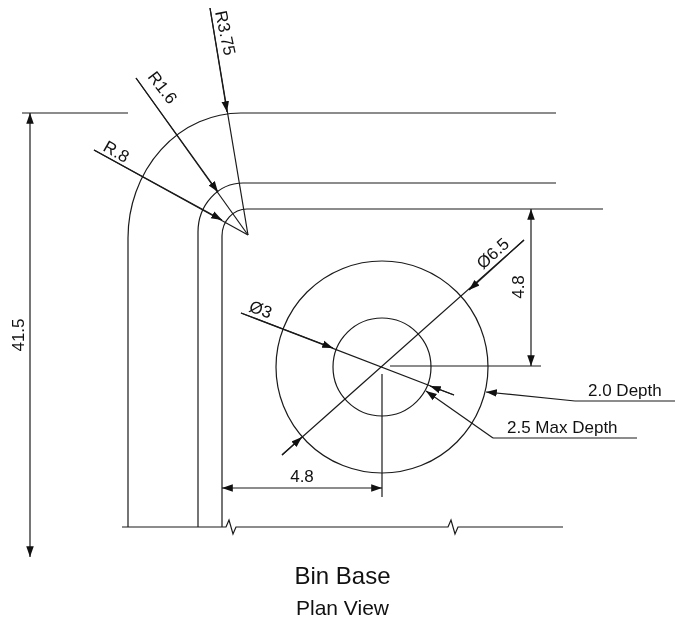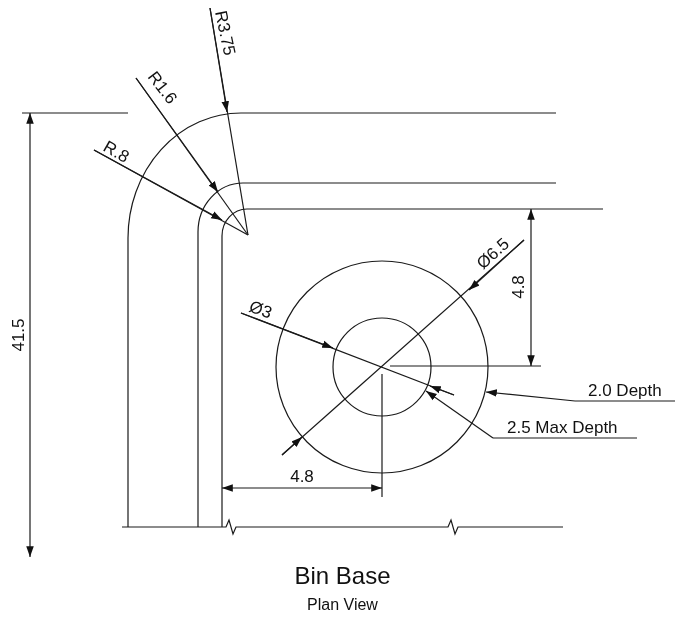--- a/index.html
+++ b/index.html
@@ -2,21 +2,21 @@
 <html><head>
   <meta charset="utf-8">
   <style>
     html, body { margin: 0; padding: 0; background: #ffffff; }
     body { width: 685px; height: 625px; position: relative; overflow: hidden; font-family: "Liberation Sans", sans-serif; }
     svg#drawing { position: absolute; left: 0; top: 0; }
     .ln { stroke: #1a1a1a; stroke-width: 1.2; fill: none; }
     .dim { font-family: "Liberation Sans", sans-serif; font-size: 17px; fill: #111; }
     .title { position: absolute; left: 0; width: 685px; text-align: center; color: #111; }
     .t1 { top: 562px; font-size: 24px; }
-    .t2 { top: 596px; font-size: 16px; }
+    .t2 { top: 596px; font-size: 21px; }
   </style>
 </head>
 <body>
 
 <svg id="drawing" width="685" height="625" viewBox="0 0 685 625" xmlns="http://www.w3.org/2000/svg">
   <defs>
     <marker id="arr" viewBox="0 0 10 10" refX="10" refY="5" markerWidth="9" markerHeight="9" orient="auto-start-reverse">
       <path d="M0,1.5 L10,5 L0,8.5 z" fill="#111"></path>
     </marker>
   </defs>

